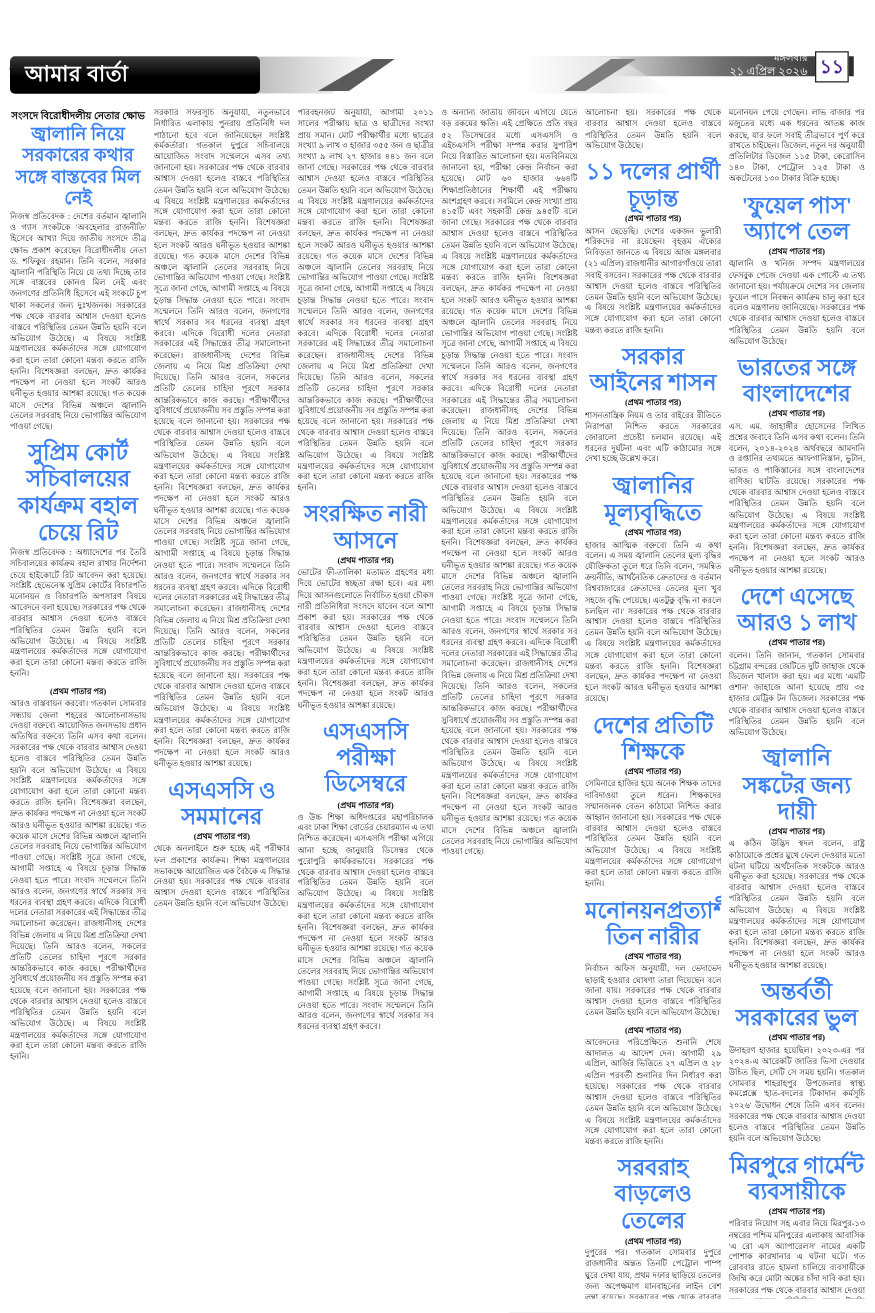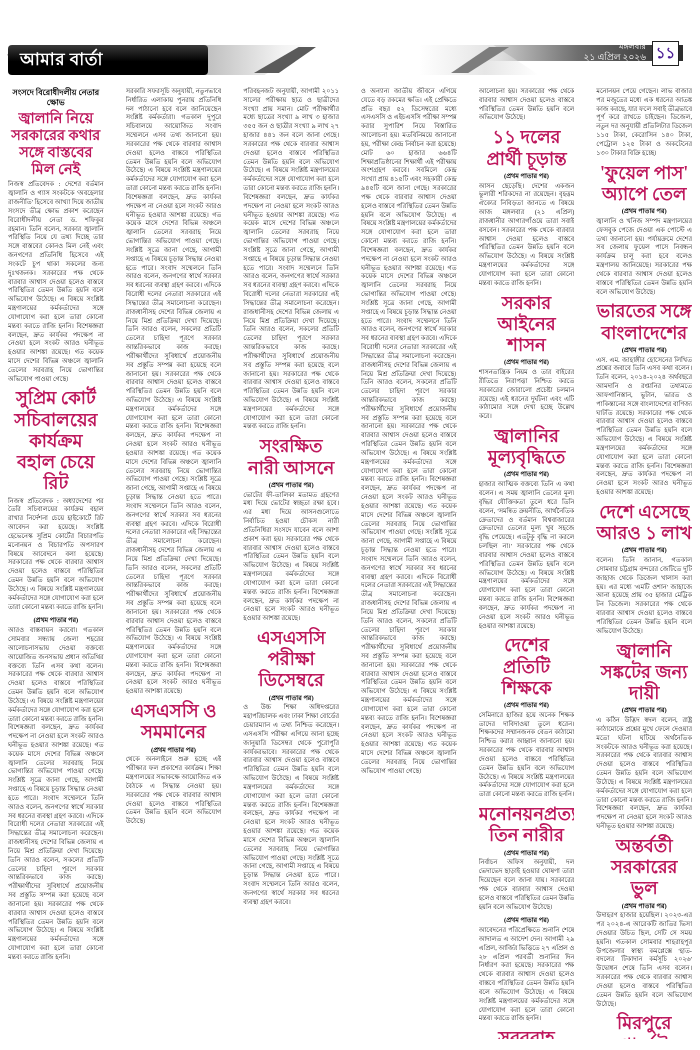--- a/index.html
+++ b/index.html
@@ -54,30 +54,30 @@
   .date-text{color:#fff;text-align:right;line-height:1.25;margin-right:6px;}
   .date-text .wd{font-size:8px;display:block;}
   .date-text .dt{font-size:9px;display:block;}
   .page-number{
     width:27px;height:25px;background:#fff;color:#4c1d95;
     display:flex;align-items:center;justify-content:center;
     font-weight:bold;font-size:15px;border:1px solid #222;box-sizing:border-box;
   }
   
   .columns{
-    display:flex;gap:22px;margin:0 8px;height:952px;overflow:hidden;
+    display:flex;gap:6px;margin:0 8px;height:952px;overflow:hidden;
   }
   .col{flex:1 1 0;min-width:0;overflow:hidden;}
   .article{margin-bottom:5px;}
   .kicker{
     text-align:center;font-size:8px;font-weight:bold;color:#000;
     margin:1px 0 2px 0;line-height:1.25;
   }
   .headline{
-    text-align:center;font-weight:bold;color:#be185d;margin:2px 0 2px 0;
+    text-align:center;font-weight:bold;color:#3b82f6;margin:2px 0 2px 0;
     line-height:1.18;
   }
   .headline.lg{font-size:14.5px;}
   .headline.md{font-size:18px;}
   .dateline{
     text-align:center;font-size:6.5px;font-weight:bold;color:#000;
     margin:0 0 2px 0;line-height:1.2;
   }
   .body-text{
     font-size:6.5px;line-height:1.36;text-align:justify;color:#1c1c1c;

